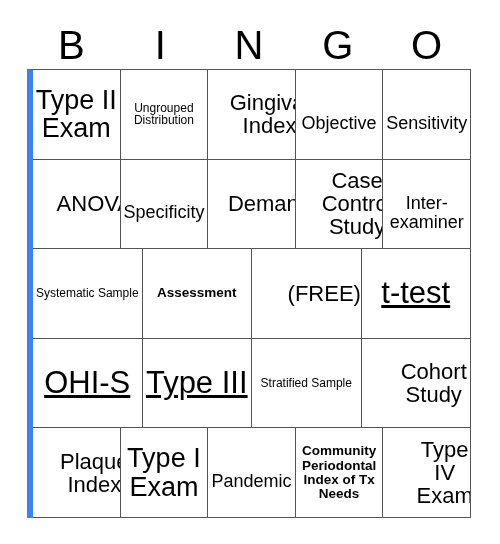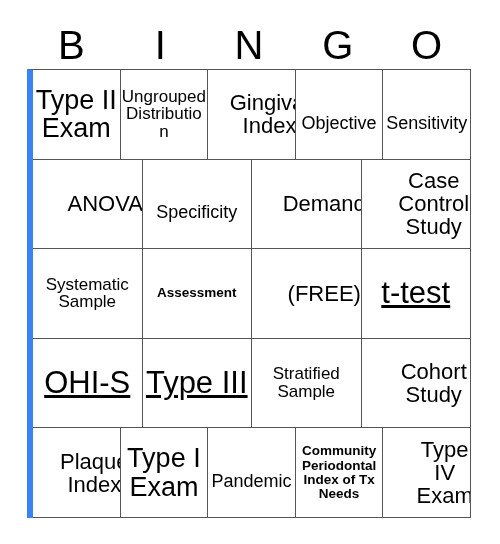--- a/index.html
+++ b/index.html
@@ -84,21 +84,21 @@
     word-break: normal;
     overflow-wrap: break-word;
     hyphens: manual;
   }
 
   
   .fs-xl  { font-size: 31px; text-decoration: underline; }
   .fs-lg  { font-size: 27px; }
   .fs-md  { font-size: 22px; padding-left: 36px; }
   .fs-sm  { font-size: 18px; margin-top: 18px; }
-  .fs-xs  { font-size: 17px; }
+  .fs-xs  { font-size: 12px; }
   .fs-xxs { font-size: 13.5px; font-weight: bold; }
 </style>
 </head>
 <body>
 
 <div id="card-root">
 
   <div id="bingo-header">
     <div class="header-letter">B</div>
     <div class="header-letter">I</div>
@@ -132,20 +132,23 @@
           <span class="cell-text fs-md">ANOVA</span>
         </div>
       <div class="grid-cell">
           <span class="cell-text fs-sm">Specificity</span>
         </div>
       <div class="grid-cell">
           <span class="cell-text fs-md">Demand</span>
         </div>
       <div class="grid-cell">
           <span class="cell-text fs-md">Case Control Study</span>
+        </div>
+      <div class="grid-cell">
+          <span class="cell-text fs-sm">Inter-examiner</span>
         </div>
     </div>
 
     <div class="grid-row">
       <div class="grid-cell">
           <span class="cell-text fs-xs">Systematic Sample</span>
         </div>
       <div class="grid-cell">
           <span class="cell-text fs-xxs">Assessment</span>
         </div>

